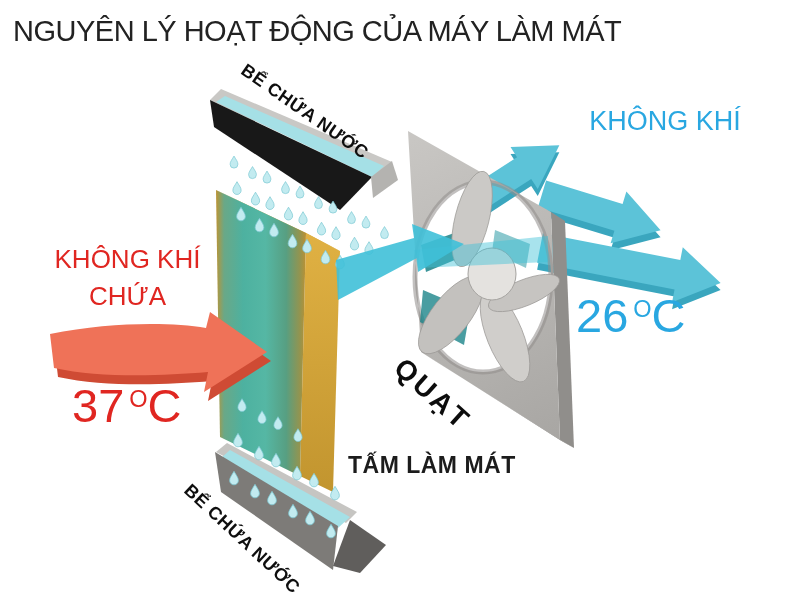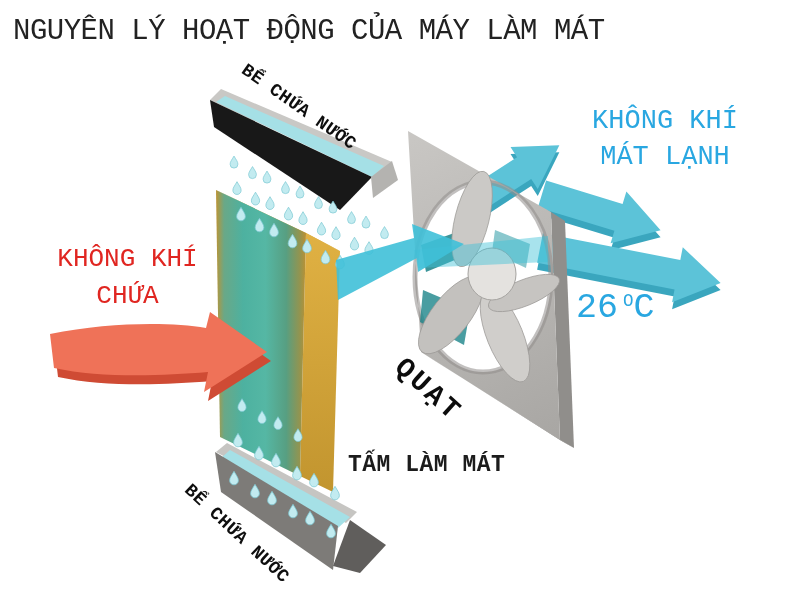--- a/index.html
+++ b/index.html
@@ -1,18 +1,18 @@
 <!DOCTYPE html>
 <html><head>
 <meta charset="utf-8">
 <style>
   html,body{margin:0;padding:0;background:#ffffff;}
   #stage{
     position:relative;width:800px;height:600px;background:#ffffff;overflow:hidden;
-    font-family:Liberation Mono, monospace;
+    font-family:Liberation Sans, sans-serif;
   }
   #art{position:absolute;left:0;top:0;z-index:1;}
   .lbl{position:absolute;z-index:2;white-space:nowrap;}
   .title{
     left:13px;top:15px;font-size:29px;letter-spacing:-0.5px;color:#222222;font-weight:400;
   }
   .tank-label{
     color:#0e0e0e;font-weight:bold;letter-spacing:0.5px;transform-origin:0 0;
   }
   .tank-label.top{left:249px;top:60px;font-size:18px;transform:rotate(35deg);}
@@ -23,21 +23,21 @@
   }
   .pad-label{left:348px;top:452px;font-size:23px;font-weight:bold;color:#1c1c1c;letter-spacing:0.5px;}
   .hot-text{
     left:30px;top:241px;width:195px;text-align:center;color:#e02621;
     font-size:26px;line-height:37px;font-weight:400;
   }
   .cold-text{
     left:580px;top:103px;width:170px;text-align:center;color:#29a7e1;
     font-size:27px;line-height:36px;font-weight:400;
   }
-  .temp{font-size:35px;font-weight:400;}
+  .temp{font-size:47px;font-weight:400;}
   .temp.hot{left:72px;top:378px;color:#e02621;}
   .temp.cold{left:576px;top:288px;color:#29a7e1;}
   .temp sup{font-size:0.5em;vertical-align:0.62em;margin-left:5px;}
 </style>
 </head>
 <body>
 
 <div id="stage">
 
   <svg id="art" width="800" height="600" viewBox="0 0 800 600">
@@ -178,23 +178,25 @@
   <div class="lbl tank-label top">BỂ CHỨA NƯỚC</div>
   <div class="lbl tank-label bottom">BỂ CHỨA NƯỚC</div>
   <div class="lbl fan-label">QUẠT</div>
   <div class="lbl pad-label">TẤM LÀM MÁT</div>
 
   <div class="lbl hot-text">
     <span>KHÔNG KHÍ</span><br>
     <span>CHỨA</span>
   </div>
 
+  <div class="lbl temp hot">
+    <span>37</span><sup>O</sup><span>C</span>
+  </div>
 
   <div class="lbl cold-text">
     <span>KHÔNG KHÍ</span><br>
-    <span>MÁT LẠNH</span>
   </div>
 
   <div class="lbl temp cold">
     <span>26</span><sup>O</sup><span>C</span>
   </div>
 
 </div>
 
 </body></html>

